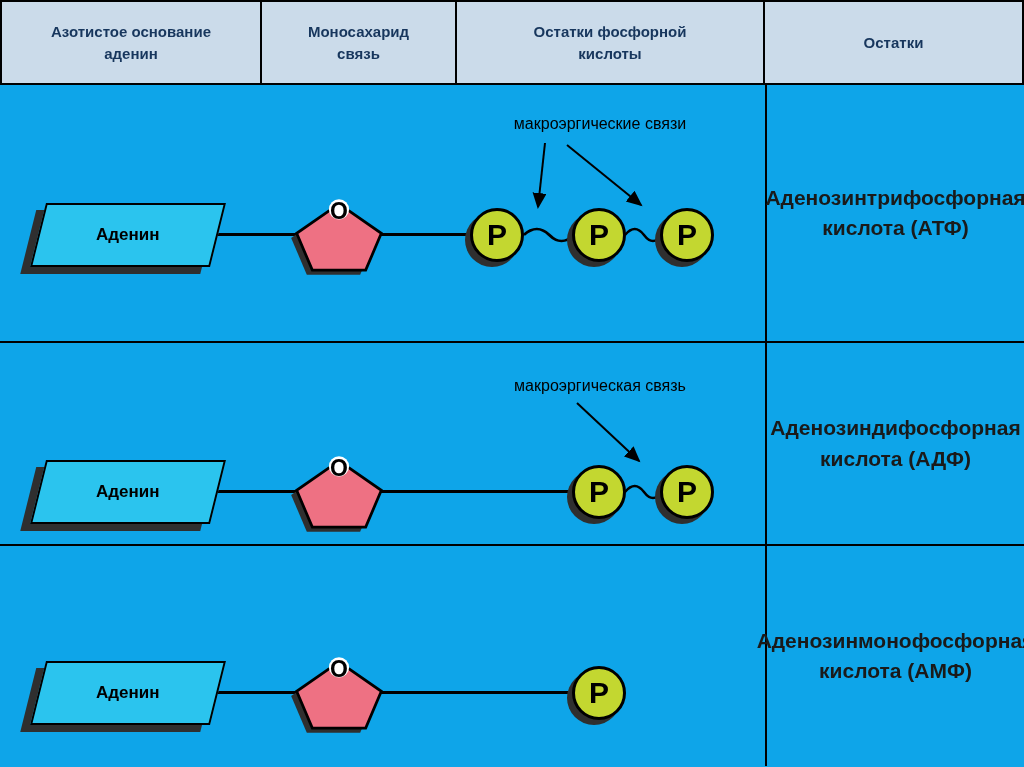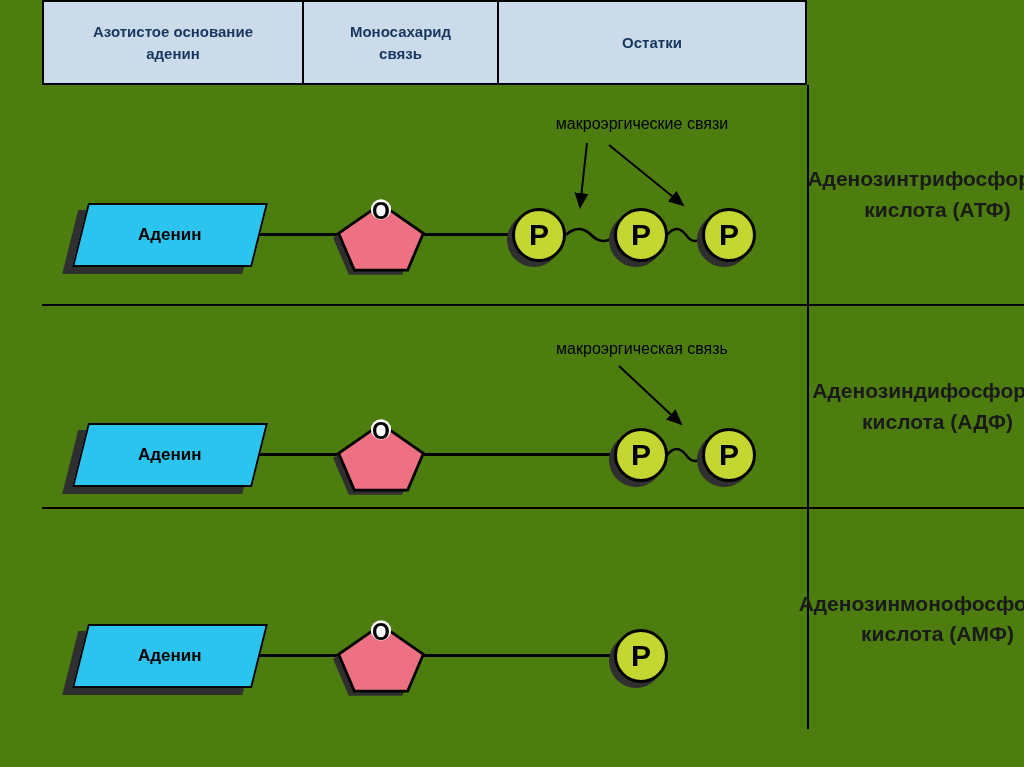--- a/index.html
+++ b/index.html
@@ -5,30 +5,30 @@
   :root{
     --header-bg:#cbdbea;
     --header-text:#17365d;
     --adenine-fill:#2bc4ee;
     --ribose-fill:#ee7183;
     --phosphate-fill:#c3d730;
     --shadow:#2f2f2f;
   }
   *{margin:0;padding:0;box-sizing:border-box;}
   body{background:#fff;}
-  .table{position:relative;width:1024px;height:767px;background:#4d7c0f;
-         font-family:"Liberation Sans",sans-serif;color:#000;overflow:hidden;padding-left:42px;}
+  .table{position:relative;width:1024px;height:767px;background:#0ea5e9;
+         font-family:"Liberation Sans",sans-serif;color:#000;overflow:hidden;}
   .header{display:grid;grid-template-columns:262px 195px 308px 259px;height:85px;}
   .hcell{background:var(--header-bg);border:2px solid #000;border-left:none;
          display:flex;align-items:center;justify-content:center;text-align:center;
          font-weight:bold;font-size:15px;color:var(--header-text);
          white-space:pre-line;line-height:1.45;}
   .hcell:first-child{border-left:2px solid #000;}
   .row{position:relative;width:1024px;}
-  .row-1{height:219px;border-radius:31px;--cy:150px;}
+  .row-1{height:256px;border-radius:31px;--cy:150px;}
   .row-2{height:203px;border-top:2px solid #000;--cy:149px;}
   .row-3{height:222px;border-top:2px solid #000;--cy:147px;}
   .diagram{position:absolute;left:0;top:0;width:765px;height:100%;}
   .name-cell{position:absolute;right:0;top:0;bottom:0;width:259px;
              border-left:2px solid #000;display:flex;align-items:center;justify-content:center;
              text-align:center;font-weight:bold;font-size:21px;color:#1a1a1a;
              line-height:1.45;padding:0 20px;}
   .annotation{position:absolute;left:440px;width:320px;text-align:center;
               font-size:16px;color:#000;}
   .arrows{position:absolute;overflow:visible;}
@@ -70,20 +70,22 @@
   </defs>
 </svg>
 
 <div class="table">
 
   <div class="header">
     <div class="hcell">Азотистое основание
 аденин</div>
     <div class="hcell">Моносахарид
 связь</div>
+    <div class="hcell">Остатки фосфорной
+кислоты</div>
     <div class="hcell">Остатки</div>
   </div>
 
   <div class="row row-1">
     <div class="diagram">
       <div class="annotation" style="top:30px">макроэргические связи</div>
       <svg class="arrows" style="left:455px;top:56px" width="300" height="72" viewBox="0 0 300 72">
         <line x1="90" y1="2" x2="83" y2="66" marker-end="url(#arrowhead)"></line>
         <line x1="112" y1="4" x2="186" y2="64" marker-end="url(#arrowhead)"></line>
       </svg>

